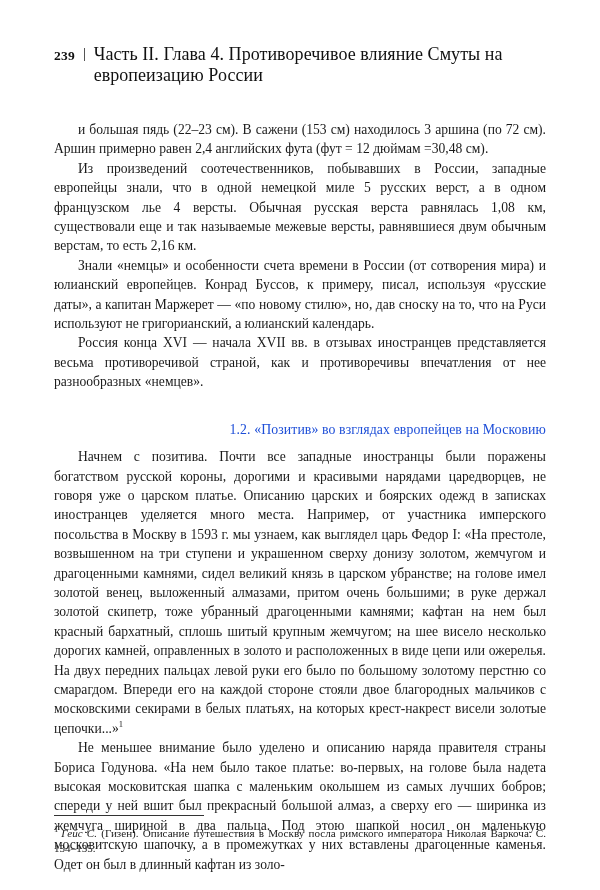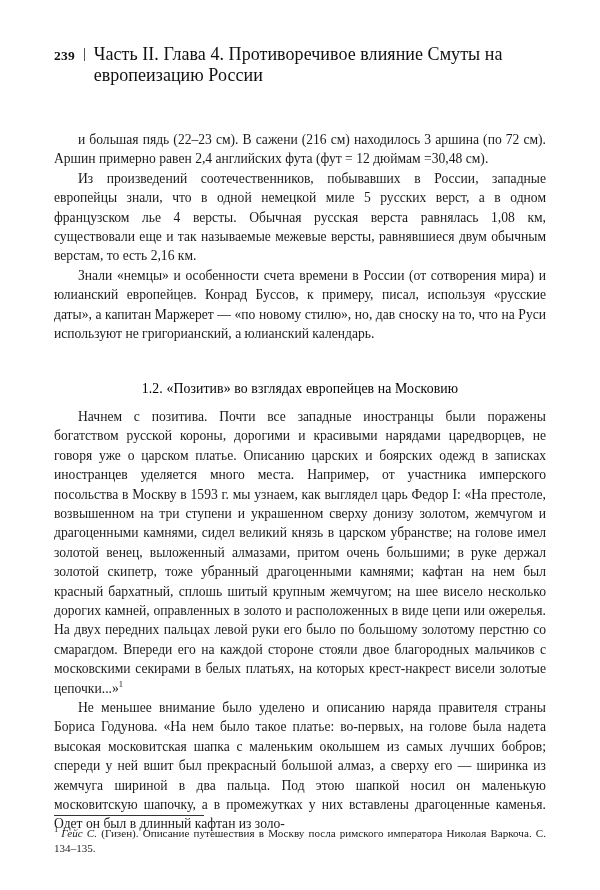--- a/index.html
+++ b/index.html
@@ -20,21 +20,21 @@
     height: 890px;
     box-sizing: border-box;
     padding: 44px 54px 30px 54px;
   }
   .header {
     display: flex;
     align-items: baseline;
     gap: 9px;
     font-size: 12.5px;
     color: #111;
-    margin-bottom: 44px;
+    margin-bottom: 34px;
   }
   .header .page-number {
     font-weight: bold;
     font-size: 13.5px;
     letter-spacing: 0.2px;
   }
   .header .rule {
     display: inline-block;
     width: 1px;
     height: 13px;
@@ -53,24 +53,24 @@
     text-justify: inter-word;
     hyphens: manual;
   }
   .body-text p {
     margin: 0;
     text-indent: 24px;
   }
   h2.section-heading {
     font-size: 13.8px;
     font-weight: normal;
-    text-align: center;
-    margin: 36px 0 8px 0;
+    text-align: right;
+    margin: 28px 0 8px 0;
     letter-spacing: 0.1px;
-    color: #000000;
+    color: #1d4ed8;
   }
   .footnote-wrap {
     position: absolute;
     left: 54px;
     right: 54px;
     bottom: 34px;
   }
   .footnote-rule {
     width: 150px;
     height: 1px;
@@ -101,23 +101,24 @@
 
 <div class="page">
 
   <div class="header">
     <span class="page-number">239</span>
     <span class="rule"></span>
     <span class="running-title">Часть II. Глава 4. Противоречивое влияние Смуты на европеизацию России</span>
   </div>
 
   <div class="body-text">
-    <p>и большая пядь (22–23 см). В сажени (216 см) находилось 3 аршина (по 72 см). Аршин примерно равен 2,4 английских фута (фут = 12 дюймам =30,48 см).</p>
+    <p>и большая пядь (22–23 см). В сажени (153 см) находилось 3 аршина (по 72 см). Аршин примерно равен 2,4 английских фута (фут = 12 дюймам =30,48 см).</p>
     <p>Из произведений соотечественников, побывавших в России, западные европейцы знали, что в одной немецкой миле 5 русских верст, а в одном французском лье 4 версты. Обычная русская верста равнялась 1,08 км, существовали еще и так называемые межевые версты, равнявшиеся двум обычным верстам, то есть 2,16 км.</p>
     <p>Знали «немцы» и особенности счета времени в России (от сотворения мира) и юлианский европейцев. Конрад Буссов, к примеру, писал, используя «русские даты», а капитан Маржерет — «по новому стилю», но, дав сноску на то, что на Руси используют не григорианский, а юлианский календарь.</p>
+    <p>Россия конца XVI — начала XVII вв. в отзывах иностранцев представляется весьма противоречивой страной, как и противоречивы впечатления от нее разнообразных «немцев».</p>
 
     <h2 class="section-heading">1.2. «Позитив» во взглядах европейцев на Московию</h2>
 
     <p><span>Начнем с позитива. Почти все западные иностранцы были поражены богатством русской короны, дорогими и красивыми нарядами царедворцев, не говоря уже о царском платье. Описанию царских и боярских одежд в записках иностранцев уделяется много места. Например, от участника имперского посольства в Москву в 1593 г. мы узнаем, как выглядел царь Федор I: «На престоле, возвышенном на три ступени и украшенном сверху донизу золотом, жемчугом и драгоценными камнями, сидел великий князь в царском убранстве; на голове имел золотой венец, выложенный алмазами, притом очень большими; в руке держал золотой скипетр, тоже убранный драгоценными камнями; кафтан на нем был красный бархатный, сплошь шитый крупным жемчугом; на шее висело несколько дорогих камней, оправленных в золото и расположенных в виде цепи или ожерелья. На двух передних пальцах левой руки его было по большому золотому перстню со смарагдом. Впереди его на каждой стороне стояли двое благородных мальчиков с московскими секирами в белых платьях, на которых крест-накрест висели золотые цепочки...»</span><sup class="fn-ref">1</sup></p>
     <p>Не меньшее внимание было уделено и описанию наряда правителя страны Бориса Годунова. «На нем было такое платье: во-первых, на голове была надета высокая московитская шапка с маленьким околышем из самых лучших бобров; спереди у ней вшит был прекрасный большой алмаз, а сверху его — ширинка из жемчуга шириной в два пальца. Под этою шапкой носил он маленькую московитскую шапочку, а в промежутках у них вставлены драгоценные каменья. Одет он был в длинный кафтан из золо-</p>
   </div>
 
   <div class="footnote-wrap">
     <div class="footnote-rule"></div>
     <div class="footnote">

